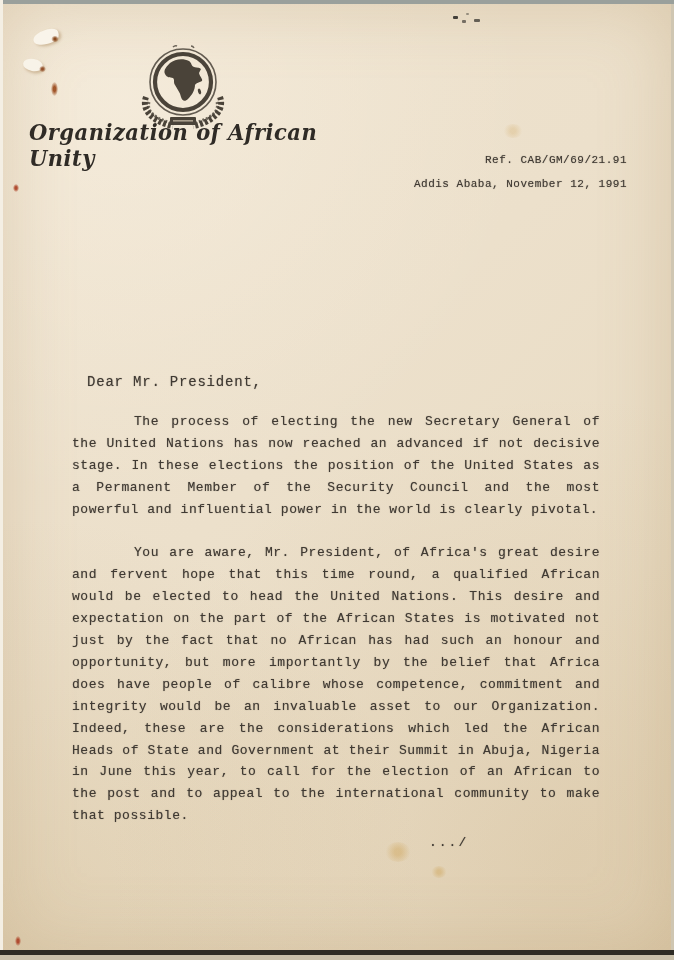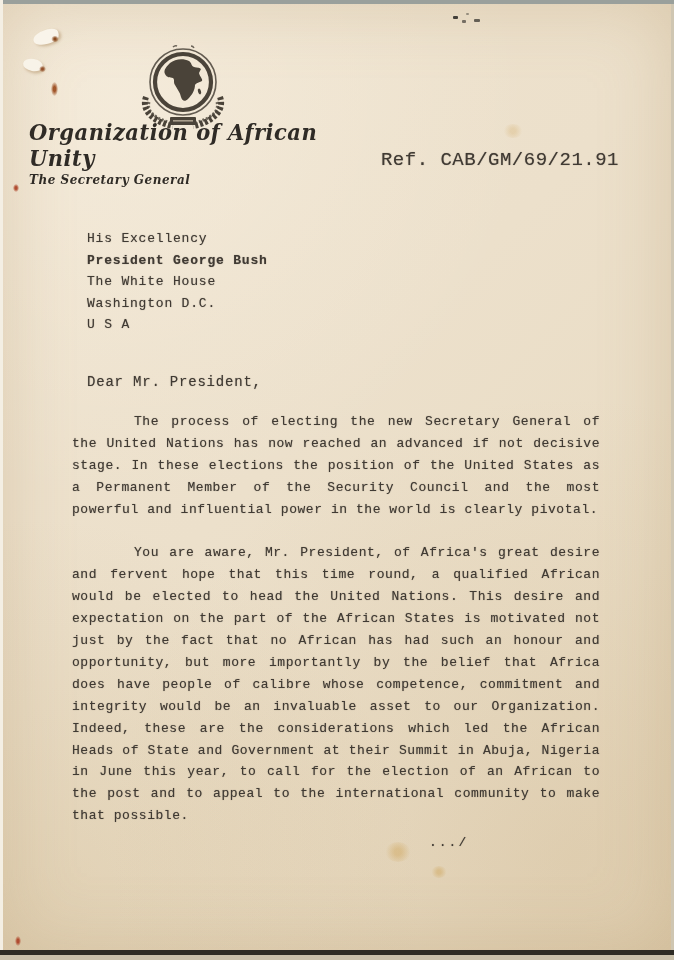--- a/index.html
+++ b/index.html
@@ -51,21 +51,21 @@
     font-style:italic;font-weight:bold;font-size:21px;letter-spacing:0.5px;
     transform:scaleY(1.05);
   }
   .dept-name{
     font-family:"DejaVu Serif","Liberation Serif",serif;
     font-style:italic;font-weight:bold;font-size:12px;margin-top:3px;letter-spacing:0.5px;
   }
 
   
   .tw{color:#403a33;text-shadow:0 0 1px rgba(64,58,51,.55);}
-  .ref-block{position:absolute;right:52px;top:144px;text-align:right;font-size:19px;letter-spacing:0.5px;line-height:24px;}
+  .ref-block{position:absolute;right:44px;top:144px;text-align:right;font-size:11px;letter-spacing:0.5px;line-height:24px;}
   .recipient{position:absolute;left:84px;top:224px;font-size:13px;letter-spacing:0.8px;line-height:21.5px;}
   .recipient .bold-line{font-weight:bold;}
   .salutation{position:absolute;left:84px;top:370px;font-size:14px;letter-spacing:0.8px;}
   .letter-body{position:absolute;left:69px;top:407px;width:528px;font-size:13px;letter-spacing:0.55px;line-height:21.9px;text-align:justify;}
   .letter-body p{margin:0 0 21.9px 0;text-indent:62px;}
   .cont-mark{position:absolute;left:426px;top:831px;font-size:13px;letter-spacing:2px;}
 </style>
 </head>
 <body>
 
@@ -103,34 +103,27 @@
         <rect x="40" y="78" width="20" height="1.6" fill="#e9dcc4" opacity="0.6"></rect>
         <g transform="translate(30,16)" fill="#4a4339">
           <path d="M7,5 C12,1 20,0 26,3 C29,5 28,8 31,9 C34,10 36,9 38,11 L36,15 C37,19 40,21 39,23 C36,25 34,24 32,27 C32,32 29,37 25,41 C22,44 19,43 18,39 C17,34 14,31 12,27 C10,24 12,22 10,20 C7,19 4,20 2,16 C0,12 4,8 7,5 Z"></path>
           <ellipse cx="36.5" cy="33.5" rx="1.5" ry="3" transform="rotate(-18 36.5 33.5)"></ellipse>
         </g>
       </svg>
     </div>
 
     <div class="lh-text">
       <div class="org-name">Organization of African Unity</div>
-      <div class="dept-name">The Secretary General</div>
     </div>
 
     <div class="ref-block tw">
       <div>Ref. CAB/GM/69/21.91</div>
+      <div>Addis Ababa, November 12, 1991</div>
     </div>
 
-    <div class="recipient tw">
-      <div>His Excellency</div>
-      <div class="bold-line">President George Bush</div>
-      <div>The White House</div>
-      <div>Washington D.C.</div>
-      <div>U S A</div>
-    </div>
 
     <div class="salutation tw">Dear Mr. President,</div>
 
     <div class="letter-body tw">
       <p>The process of electing the new Secretary General of the United Nations has now reached an advanced if not decisive stage.  In these elections the position of the United States as a Permanent Member of the Security Council and the most powerful and influential power in the world is clearly pivotal.</p>
       <p>You are aware, Mr. President, of Africa's great desire and fervent hope that this time round, a qualified African would be elected to head the United Nations.  This desire and expectation on the part of the African States is motivated not just by the fact that no African has had such an honour and opportunity, but more importantly by the belief that Africa does have people of calibre whose competence, commitment and integrity would be an invaluable asset to our Organization.  Indeed, these are the considerations which led the African Heads of State and Government at their Summit in Abuja, Nigeria in June this year, to call for the election of an African to the post and to appeal to the international community to make that possible.</p>
     </div>
 
     <div class="cont-mark tw">.../</div>
   </div>

